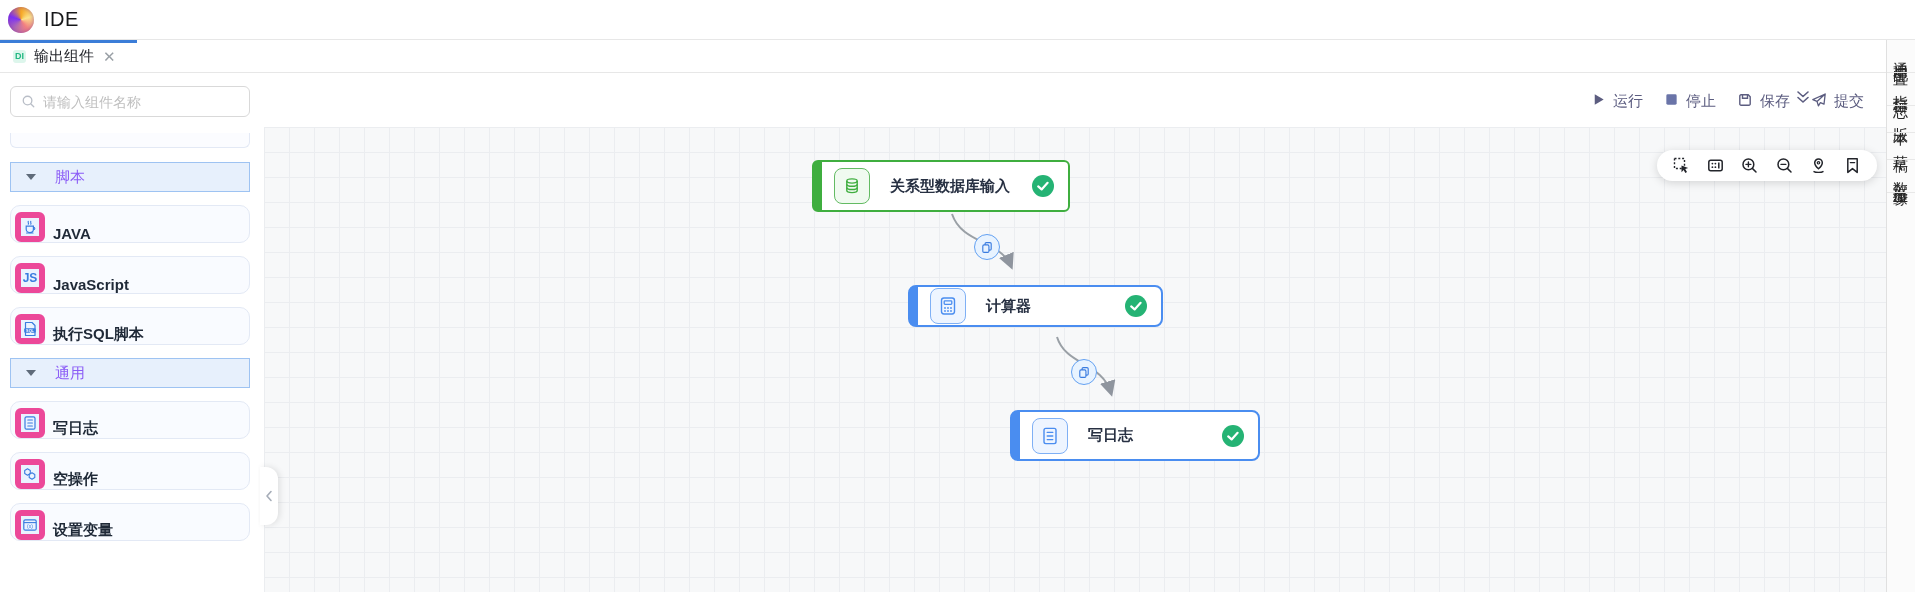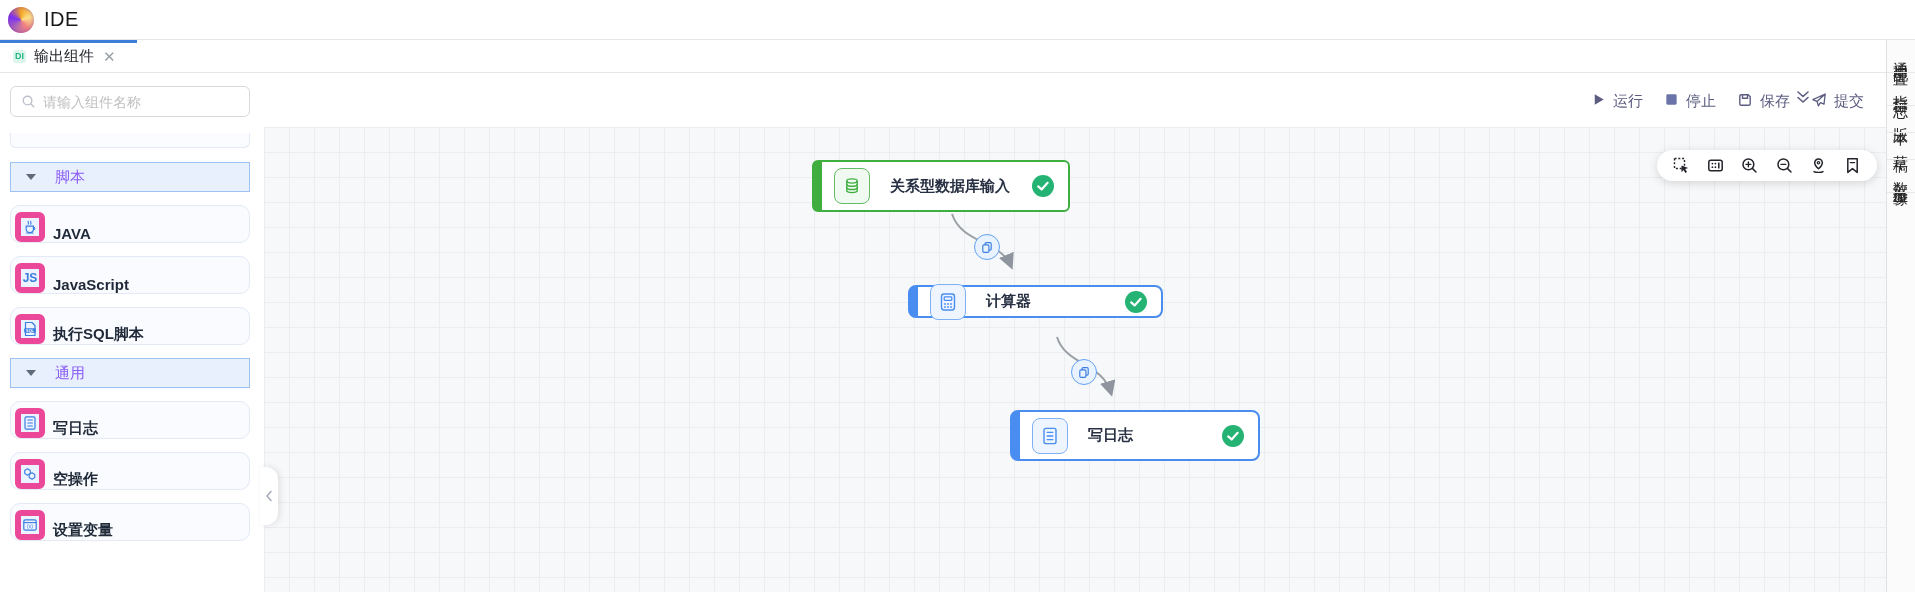--- a/index.html
+++ b/index.html
@@ -259,21 +259,21 @@
   </span>
   <span class="node-title">关系型数据库输入</span>
   <span class="node-check">
     <svg width="22" height="22" viewBox="0 0 22 22">
         <circle cx="11" cy="11" r="11" fill="#25b374"></circle>
         <path d="M6.2 11.4 L9.6 14.4 L15.6 7.8" fill="none" stroke="#fff" stroke-width="2.2" stroke-linecap="round" stroke-linejoin="round"></path>
       </svg>
   </span>
 </div>
 
-<div class="flow-node node-blue" style="left:908px; top:285px; width:255px; height:33px;">
+<div class="flow-node node-blue" style="left:908px; top:285px; width:255px; height:42px;">
   <span class="node-icon">
     <svg width="22" height="22" viewBox="0 0 22 22">
         <rect x="4.5" y="3" width="13" height="16" rx="2.4" fill="none" stroke="#4a8df0" stroke-width="1.4"></rect>
         <rect x="7.2" y="5.8" width="7.6" height="3.6" rx=".8" fill="none" stroke="#4a8df0" stroke-width="1.3"></rect>
         <g fill="#4a8df0">
           <circle cx="8" cy="13" r=".9"></circle>
           <circle cx="11" cy="13" r=".9"></circle>
           <circle cx="14" cy="13" r=".9"></circle>
           <circle cx="8" cy="16" r=".9"></circle>
           <circle cx="11" cy="16" r=".9"></circle>

